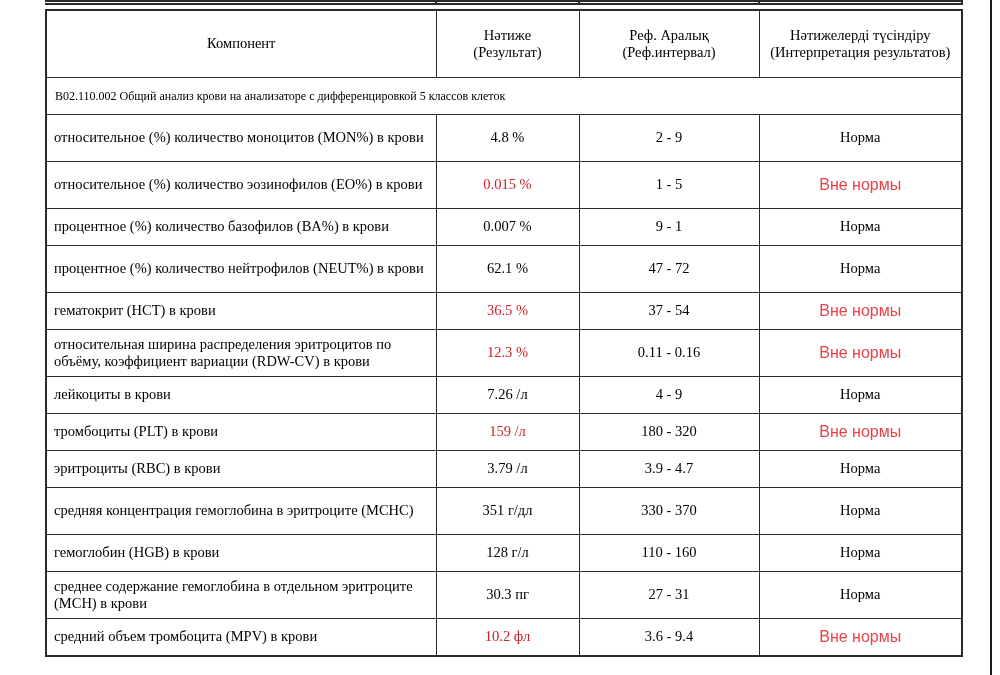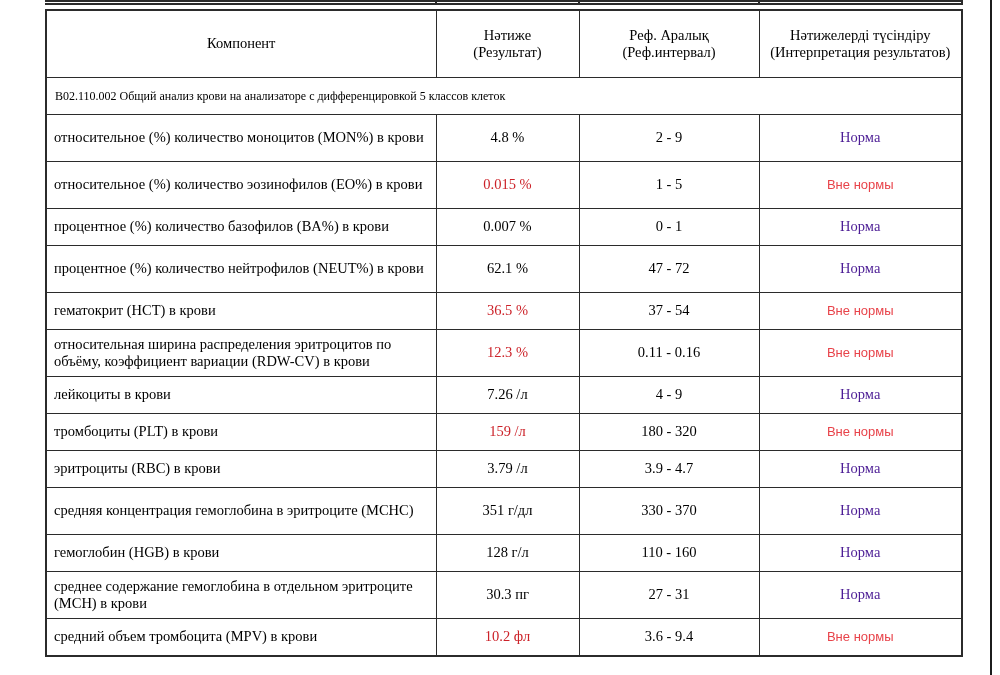--- a/index.html
+++ b/index.html
@@ -108,24 +108,24 @@
   }
   td.result { font-size: 15px; }
   td.ref    { font-size: 15px; }
   td.interp { font-size: 14.5px; }
 
   
   td.result.abnormal { color: #cc2229; }
   td.interp.abnormal {
     color: #e8434a;
     font-family: "Liberation Sans", "DejaVu Sans", sans-serif;
-    font-size: 13px;
+    font-size: 16px;
   }
   td.interp.normal {
-    color: #4c1d95;
+    color: #000000;
   }
 
   
   tr.tall td { height: 38px; margin-top: 40px; }
   tr.short td { height: 28px; }
 </style>
 </head>
 <body>
 
 <div class="page-edge-rule"></div>
@@ -175,21 +175,21 @@
         </tr>
         <tr class="tall">
           <td class="component">относительное (%) количество эозинофилов (EO%) в крови</td>
           <td class="result abnormal">0.015 %</td>
           <td class="ref">1 - 5</td>
           <td class="interp abnormal">Вне нормы</td>
         </tr>
         <tr class="short">
           <td class="component">процентное (%) количество базофилов (BA%) в крови</td>
           <td class="result">0.007 %</td>
-          <td class="ref">0 - 1</td>
+          <td class="ref">9 - 1</td>
           <td class="interp normal">Норма</td>
         </tr>
         <tr class="tall">
           <td class="component">процентное (%) количество нейтрофилов (NEUT%) в крови</td>
           <td class="result">62.1 %</td>
           <td class="ref">47 - 72</td>
           <td class="interp normal">Норма</td>
         </tr>
         <tr class="short">
           <td class="component">гематокрит (HCT) в крови</td>

